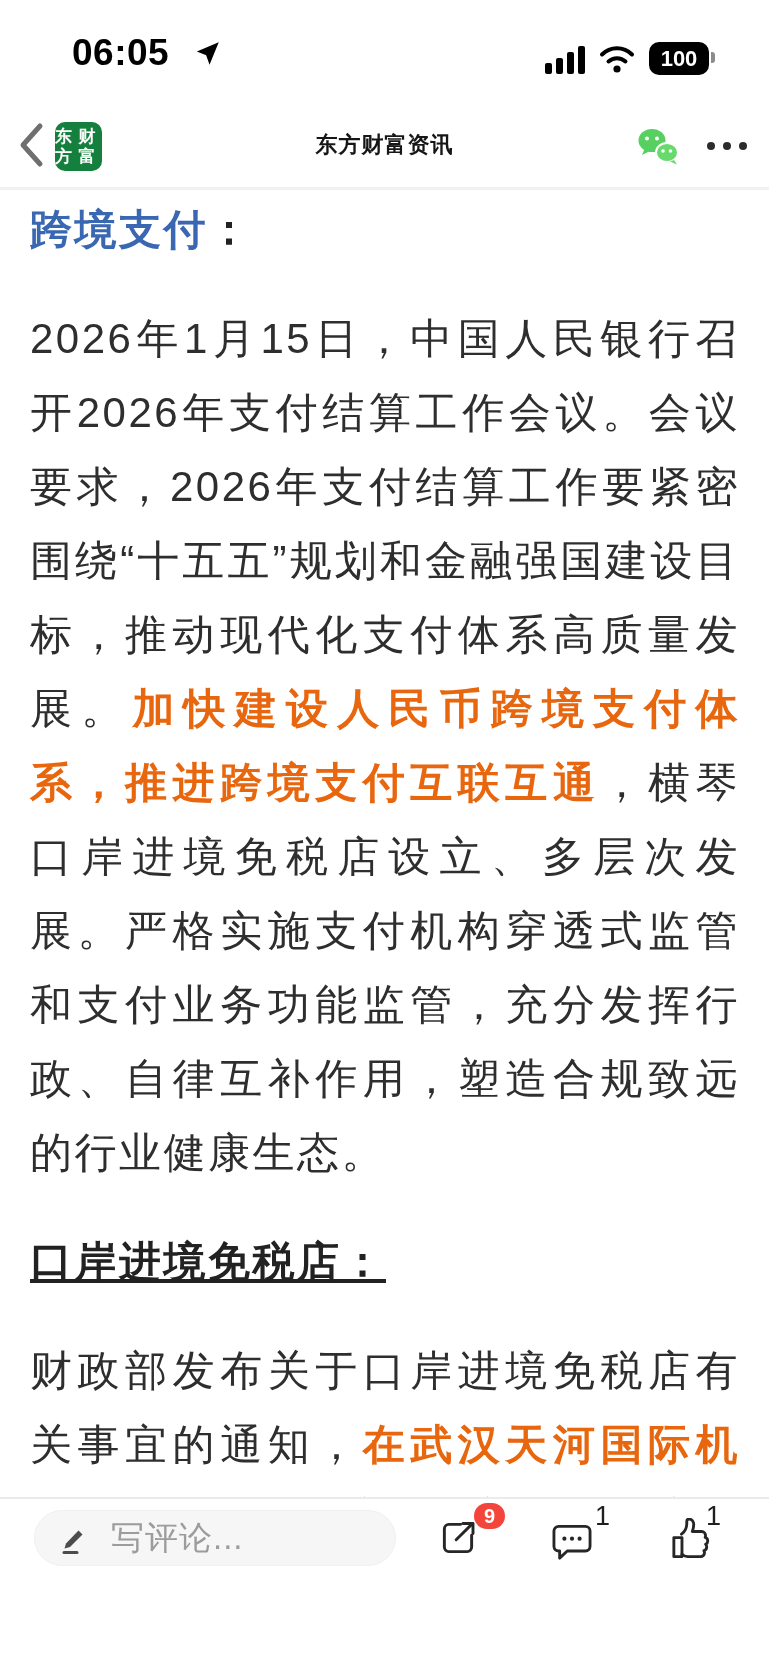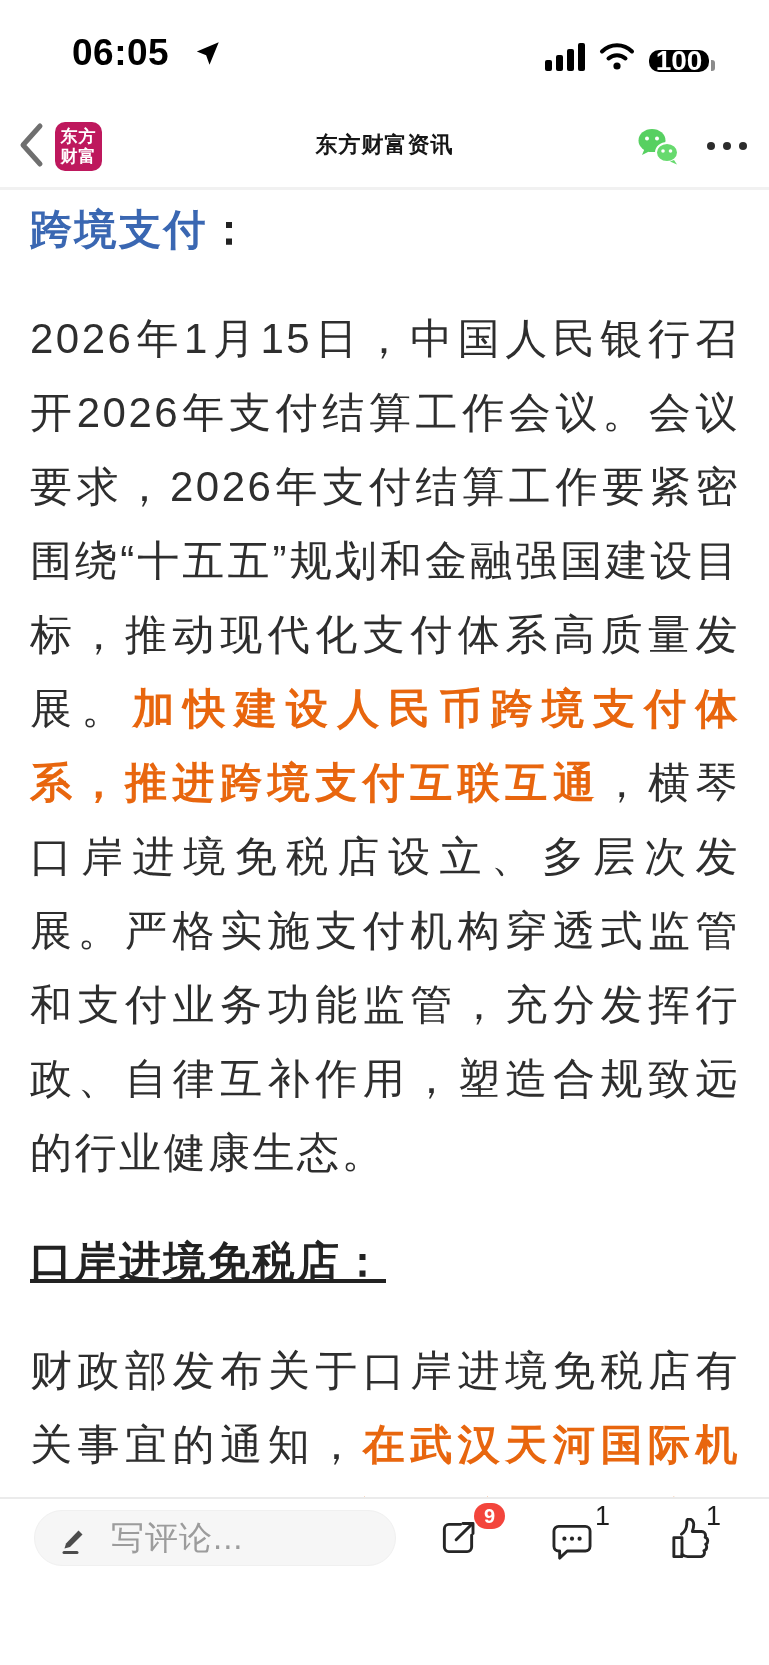--- a/index.html
+++ b/index.html
@@ -11,35 +11,35 @@
     -webkit-font-smoothing:antialiased;
   }
 
   
   .statusbar { position:absolute; top:0; left:0; right:0; height:100px; background:#fff; }
   .time-cluster { position:absolute; left:72px; top:32px; display:flex; align-items:center; gap:25px; }
   .time { font-size:37px; font-weight:700; color:#000; letter-spacing:.5px; }
   .right-cluster { position:absolute; right:60px; top:42px; display:flex; align-items:flex-end; gap:13px; }
   .sigbars { display:flex; align-items:flex-end; gap:4px; height:29px; padding-bottom:1px; }
   .sigbars i { display:block; width:7px; background:#000; border-radius:2px; }
-  .battery { position:relative; width:60px; height:22px; background:#000; border-radius:10px;
-             color:#fff; font-size:28px; font-weight:700; display:flex; align-items:center;
+  .battery { position:relative; width:60px; height:33px; background:#000; border-radius:10px;
+             color:#fff; font-size:22px; font-weight:700; display:flex; align-items:center;
              justify-content:center; letter-spacing:0; margin-bottom:0; }
   .battery:after { content:""; position:absolute; right:-6px; top:10px; width:4px; height:11px;
                    background:rgba(0,0,0,.45); border-radius:0 3px 3px 0; }
 
   
   .navbar { position:absolute; top:100px; left:0; right:0; height:90px; background:#fff;
             border-bottom:3px solid #f1f1f1; }
   .nav-title { position:absolute; left:0; right:0; top:0; height:90px; display:flex;
                align-items:center; justify-content:center; font-size:22px; font-weight:600;
                color:#161616; letter-spacing:1px; }
   .back-btn { position:absolute; left:14px; top:21px; width:34px; height:48px; z-index:2; }
   .em-logo { position:absolute; left:55px; top:22px; width:47px; height:49px; border-radius:10px;
-             background:#be185d; color:#fff; display:flex; flex-direction:column;
+             background:#15803d; color:#fff; display:flex; flex-direction:row;
              align-items:center; justify-content:center; z-index:2; }
   .em-logo span { font-size:17px; font-weight:700; line-height:20px; letter-spacing:1px; }
   .wechat-btn { position:absolute; right:89px; top:27px; width:44px; height:38px; z-index:2; }
   .more-btn { position:absolute; right:22px; top:33px; width:40px; height:26px; display:flex;
               align-items:center; justify-content:space-between; z-index:2; }
   .more-btn i { width:8px; height:8px; border-radius:50%; background:#2c2c2c; }
 
   
   .article { position:absolute; top:193px; left:0; width:769px; padding:0 29px 0 30px;
              font-size:42px; line-height:74px; letter-spacing:2.5px; color:#2E2E2E;

